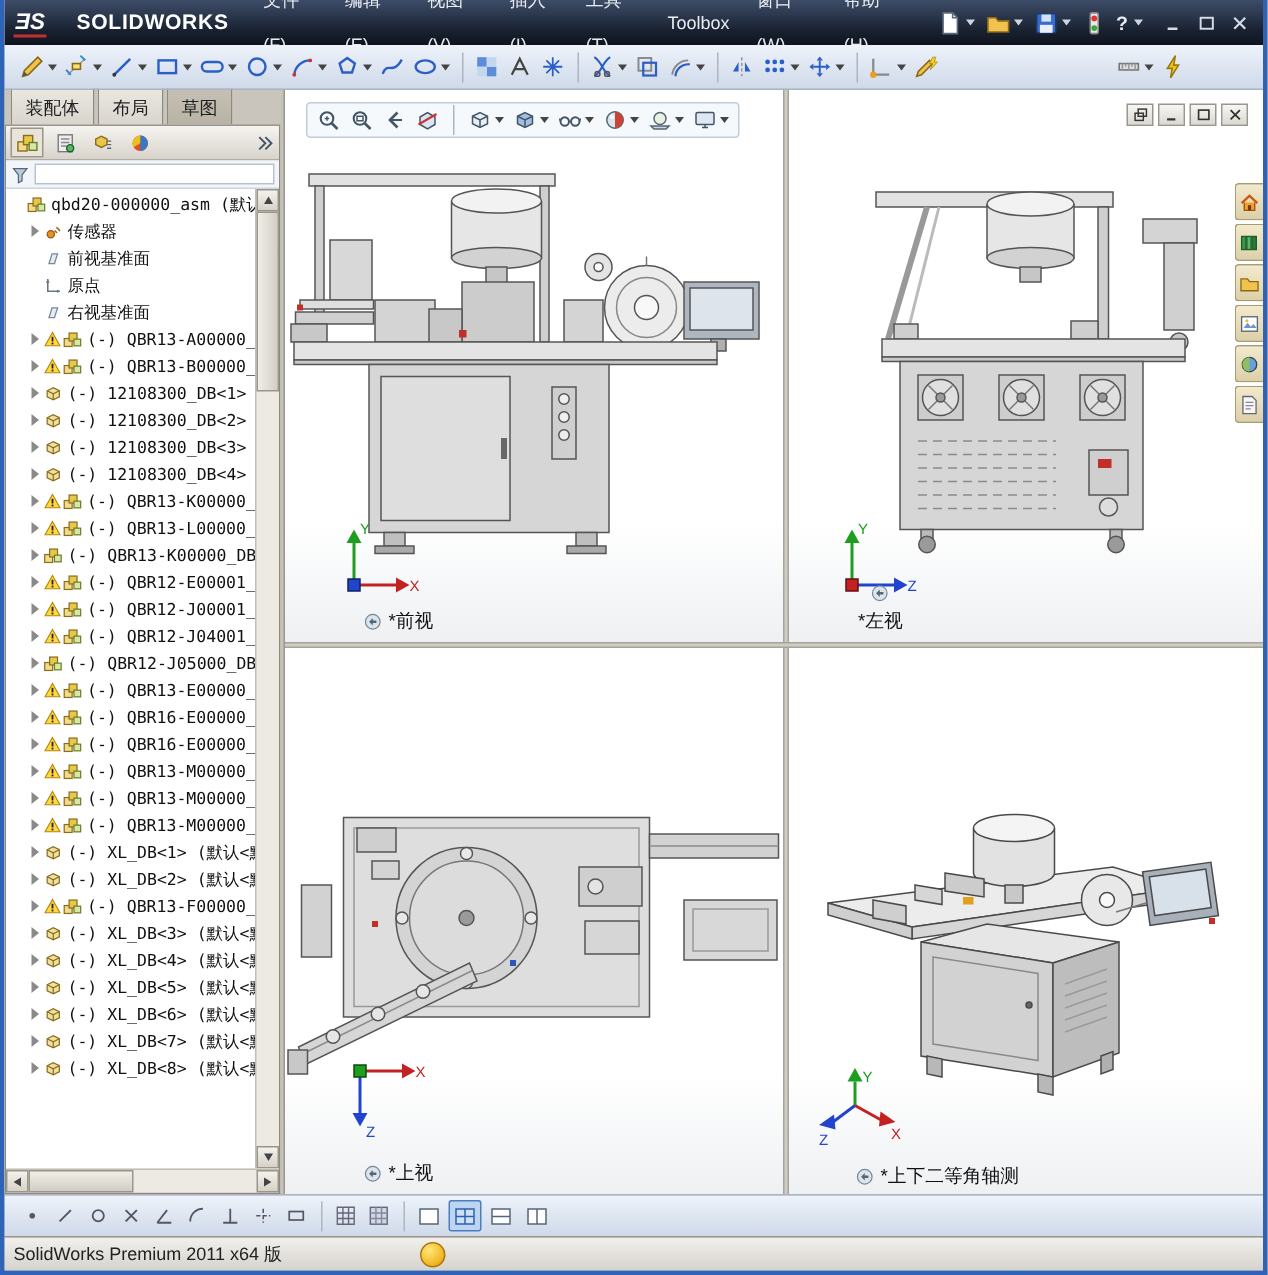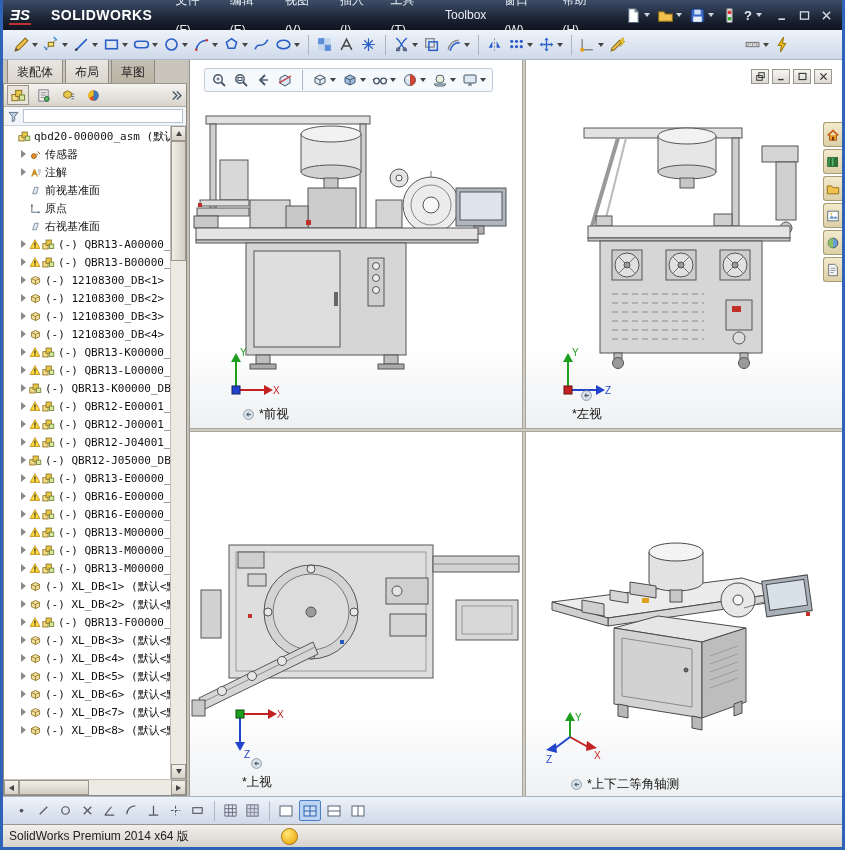--- a/index.html
+++ b/index.html
@@ -70,21 +70,21 @@
   .vp-tr{left:336px;top:0;width:316px;height:368px;}
   .vp-bl{left:0;top:372px;width:332px;height:364px;}
   .vp-br{left:336px;top:372px;width:316px;height:364px;}
   .split-v{position:absolute;left:332px;top:0;width:4px;height:736px;background:#cfccc4;border-left:1px solid #a8a49a;border-right:1px solid #a8a49a;box-sizing:border-box;}
   .split-h{position:absolute;left:0;top:368px;width:652px;height:4px;background:#cfccc4;border-top:1px solid #a8a49a;border-bottom:1px solid #a8a49a;box-sizing:border-box;}
   .machine{position:absolute;inset:0;}
   .vp-label{position:absolute;display:flex;align-items:center;gap:4px;font-size:12.5px;color:#111;justify-content:center;}
   .vp-label .icon{width:13px;height:13px;}
   .vp-tl .vp-label{left:52px;bottom:5px;}
   .vp-tr .vp-label{left:46px;bottom:5px;flex-direction:column;}
-  .vp-bl .vp-label{left:52px;bottom:5px;flex-direction:column;}
+  .vp-bl .vp-label{left:52px;bottom:5px;}
   .vp-br .vp-label{left:44px;bottom:3px;}
   .triad{position:absolute;}
   .vp-tl .triad{left:36px;bottom:30px;}
   .vp-tr .triad{left:32px;bottom:30px;}
   .vp-bl .triad{left:40px;bottom:34px;}
   .vp-br .triad{left:18px;bottom:31px;}
   .hud{position:absolute;left:14px;top:8px;display:flex;align-items:center;gap:2px;background:rgba(245,248,252,.92);border:1px solid #c2cbd8;border-radius:3px;padding:1px 4px;z-index:5;}
   .hud-btn{display:flex;align-items:center;padding:2px 2px;border-radius:2px;}
   .hud .icon{width:16px;height:16px;}
   .docbtns{position:absolute;top:9px;right:10px;display:flex;gap:3px;z-index:5;}
@@ -485,32 +485,20 @@
                 <span class="tarrow">
                   <span class="tri-r"></span>
                 </span>
                 <span class="icon ">
                   <svg viewBox="0 0 16 16">
                     <circle cx="6" cy="10" r="3" fill="#e89028" stroke="#945810"></circle>
                     <path d="M9 7a5 5 0 0 1 2 2M10.5 4.5a8 8 0 0 1 3 3" fill="none" stroke="#945810" stroke-width="1.2"></path>
                   </svg>
                 </span>
                 <span class="ttext">传感器</span>
-              </div>
-              <div class="trow child">
-                <span class="tarrow">
-                  <span class="tri-r"></span>
-                </span>
-                <span class="icon ">
-                  <svg viewBox="0 0 16 16">
-                    <path d="M2.5 13L6 4h1.5L11 13H9.3l-.8-2.2H5.5L4.7 13z" fill="#c89020"></path>
-                    <path d="M11 5h3.5M11 7.5h3.5M11 10h2.5" stroke="#889"></path>
-                  </svg>
-                </span>
-                <span class="ttext">注解</span>
               </div>
               <div class="trow child">
                 <span class="tarrow"></span>
                 <span class="icon ">
                   <svg viewBox="0 0 16 16">
                     <path d="M4.5 12l2.5-8h4.5L9 12z" fill="rgba(150,180,220,.25)" stroke="#789" stroke-width="1.1"></path>
                   </svg>
                 </span>
                 <span class="ttext">前视基准面</span>
               </div>
@@ -1538,16 +1526,16 @@
         <span class="icon ">
           <svg viewBox="0 0 16 16">
             <rect x="2" y="3" width="12" height="10" fill="#fff" stroke="#567"></rect>
             <path d="M8 3v10" stroke="#567"></path>
           </svg>
         </span>
       </div>
     </div>
 
   <div class="statusbar">
-    <span class="sb-product">SolidWorks Premium 2014 x64 版</span>
+    <span class="sb-product">SolidWorks Premium 2011 x64 版</span>
     <span class="help-orb"></span>
   </div>
 </div>
 
 </body></html>

